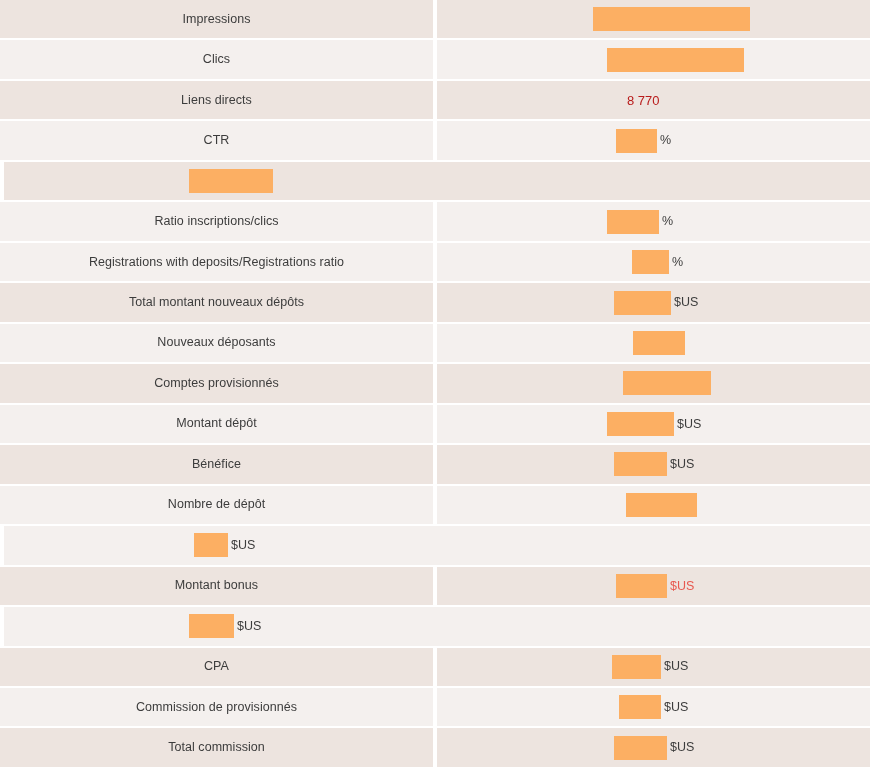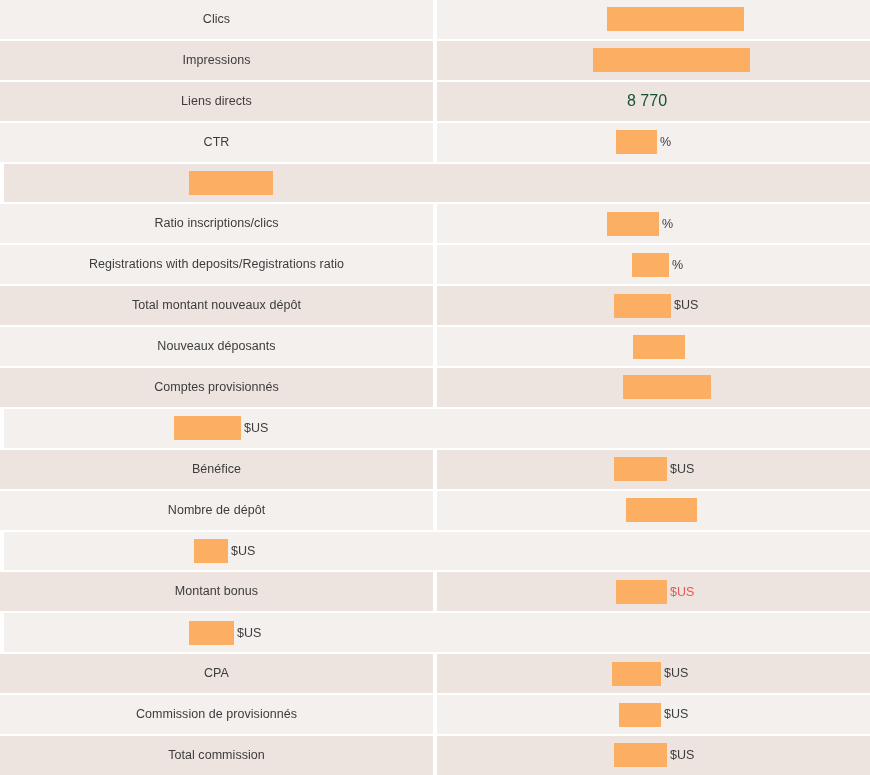--- a/index.html
+++ b/index.html
@@ -24,21 +24,21 @@
     background: #ffffff;
   }
 
   .metric-row {
     flex: 1 1 0;
     min-height: 0;
     display: flex;
     align-items: stretch;
     margin-bottom: 2px;
   }
-  .metric-row:last-child { margin-bottom: 0; }
+  .metric-row:last-child { margin-bottom: 8px; }
 
   .metric-row.row-odd .cell-label,
   .metric-row.row-odd .cell-value { background: #EDE4DF; }
   .metric-row.row-even .cell-label,
   .metric-row.row-even .cell-value { background: #F4F0EE; }
 
   .cell-label {
     width: 433px;
     flex: 0 0 433px;
     display: flex;
@@ -91,48 +91,48 @@
     line-height: 1;
   }
   .unit.unit-alert {
     color: #e8584f;
   }
 
   .plain-value {
     position: absolute;
     top: 50%;
     transform: translateY(-50%);
-    font-size: 16px;
-    color: #14532d;
+    font-size: 13px;
+    color: #b91c1c;
     white-space: nowrap;
   }
 </style>
 </head>
 <body>
 
 <div id="metrics-table">
+    <div class="metric-row row-odd">
+      <div class="cell-label">
+        <span>Impressions</span>
+      </div>
+      <div class="cell-gap"></div>
+      <div class="cell-value">
+        <div class="value-inner" style="left: 156px;">
+          <span class="skeleton-bar" style="width: 157px; background: rgb(252, 175, 99);"></span>
+        </div>
+      </div>
+    </div>
     <div class="metric-row row-even">
       <div class="cell-label">
         <span>Clics</span>
       </div>
       <div class="cell-gap"></div>
       <div class="cell-value">
         <div class="value-inner" style="left: 170px;">
           <span class="skeleton-bar" style="width: 137px; background: rgb(252, 175, 99);"></span>
-        </div>
-      </div>
-    </div>
-    <div class="metric-row row-odd">
-      <div class="cell-label">
-        <span>Impressions</span>
-      </div>
-      <div class="cell-gap"></div>
-      <div class="cell-value">
-        <div class="value-inner" style="left: 156px;">
-          <span class="skeleton-bar" style="width: 157px; background: rgb(252, 175, 99);"></span>
         </div>
       </div>
     </div>
     <div class="metric-row row-odd">
       <div class="cell-label">
         <span>Liens directs</span>
       </div>
       <div class="cell-gap"></div>
       <div class="cell-value">
         <span class="plain-value" style="left: 190px;">8 770</span>
@@ -177,21 +177,21 @@
       <div class="cell-gap"></div>
       <div class="cell-value">
         <div class="value-inner" style="left: 195px;">
           <span class="skeleton-bar" style="width: 37px; background: rgb(252, 175, 99);"></span>
           <span class="unit">%</span>
         </div>
       </div>
     </div>
     <div class="metric-row row-odd">
       <div class="cell-label">
-        <span>Total montant nouveaux dépôt</span>
+        <span>Total montant nouveaux dépôts</span>
       </div>
       <div class="cell-gap"></div>
       <div class="cell-value">
         <div class="value-inner" style="left: 177px;">
           <span class="skeleton-bar" style="width: 57px; background: rgb(252, 175, 99);"></span>
           <span class="unit">$US</span>
         </div>
       </div>
     </div>
     <div class="metric-row row-even">
@@ -210,20 +210,23 @@
         <span>Comptes provisionnés</span>
       </div>
       <div class="cell-gap"></div>
       <div class="cell-value">
         <div class="value-inner" style="left: 186px;">
           <span class="skeleton-bar" style="width: 88px; background: rgb(252, 175, 99);"></span>
         </div>
       </div>
     </div>
     <div class="metric-row row-even">
+      <div class="cell-label">
+        <span>Montant dépôt</span>
+      </div>
       <div class="cell-gap"></div>
       <div class="cell-value">
         <div class="value-inner" style="left: 170px;">
           <span class="skeleton-bar" style="width: 67px; background: rgb(252, 175, 99);"></span>
           <span class="unit">$US</span>
         </div>
       </div>
     </div>
     <div class="metric-row row-odd">
       <div class="cell-label">

